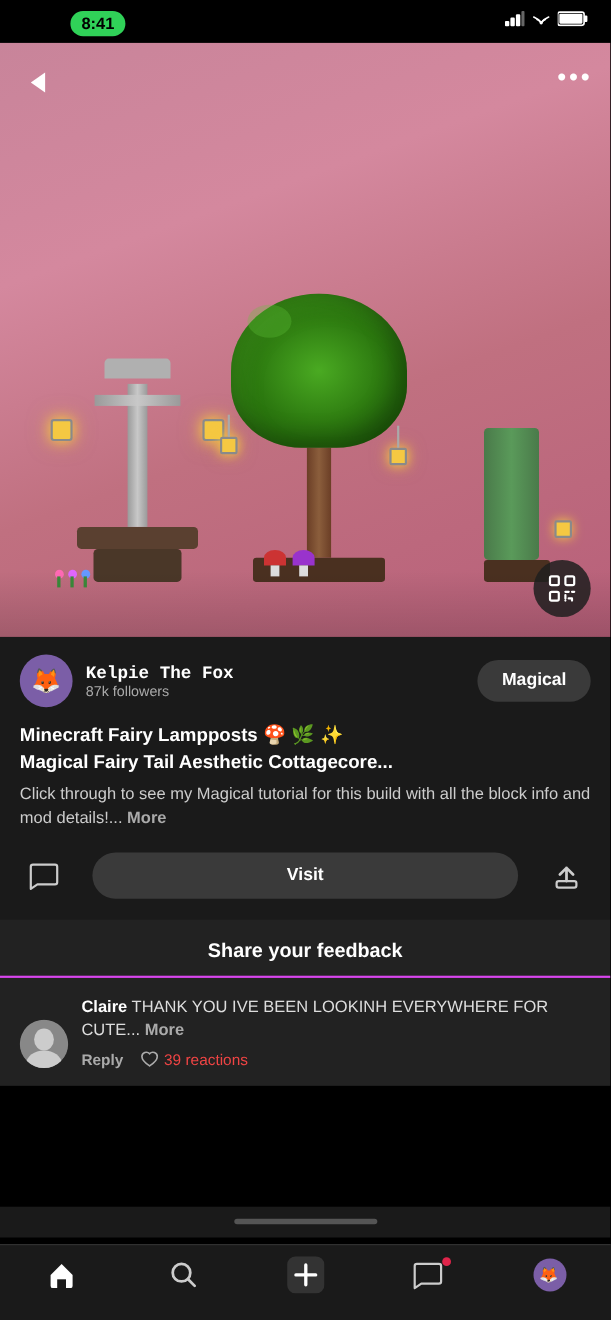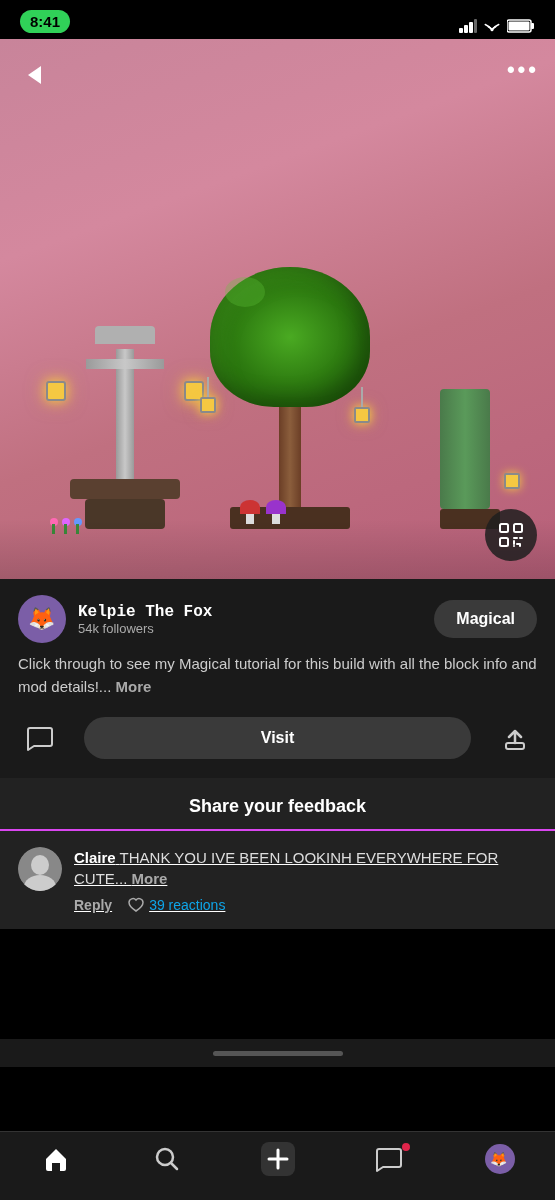--- a/index.html
+++ b/index.html
@@ -11,23 +11,24 @@
       background: #000;
       font-family: -apple-system, BlinkMacSystemFont, 'Helvetica Neue', Arial, sans-serif;
       color: #fff;
       overflow-x: hidden;
     }
 
     
     .status-bar {
       display: flex;
       justify-content: space-between;
-      align-items: flex-end;
+      align-items: flex-start;
       padding: 10px 20px 6px;
       background: #000;
+      margin-left: 44px;
     }
     .status-time {
       background: #30d158;
       color: #000;
       font-weight: 700;
       font-size: 15px;
       padding: 3px 10px;
       border-radius: 12px;
     }
     .status-icons {
@@ -464,22 +465,21 @@
       font-size: 18px;
       font-weight: 700;
       color: #fff;
       padding: 18px 18px 12px;
       border-bottom: 2px solid #d946ef;
     }
     .comment-item {
       display: flex;
       padding: 16px 18px;
       gap: 12px;
-      align-items: flex-start;
-      text-decoration: underline;
+      align-items: flex-end;
     }
     .commenter-avatar {
       width: 44px;
       height: 44px;
       border-radius: 50%;
       overflow: hidden;
       flex-shrink: 0;
       background: #555;
       display: flex;
       align-items: center;
@@ -506,21 +506,21 @@
     .reply-btn {
       color: #aaa;
       font-size: 14px;
       font-weight: 600;
       cursor: pointer;
     }
     .reactions {
       display: flex;
       align-items: center;
       gap: 5px;
-      color: #0ea5e9;
+      color: #ef4444;
       font-size: 14px;
       cursor: pointer;
     }
 
     
     .bottom-nav {
       position: fixed;
       bottom: 0;
       width: 555px;
       background: #1a1a1a;
@@ -667,25 +667,29 @@
     </svg>
   </div>
 </div>
 
 <div class="content-area">
 
   <div class="author-row">
     <div class="author-avatar">🦊</div>
     <div class="author-info">
       <div class="author-name">Kelpie The Fox</div>
-      <div class="author-followers">54k followers</div>
+      <div class="author-followers">87k followers</div>
     </div>
     <button class="follow-btn">Magical</button>
   </div>
 
+  <div class="post-title">
+    Minecraft Fairy Lampposts 🍄 🌿 ✨<br>
+    Magical Fairy Tail Aesthetic Cottagecore...
+  </div>
 
   <div class="post-description">
     <span>Click through to see my Magical tutorial for this build with all the block info and mod details!...</span>
     <span class="more-link">More</span>
   </div>
 
   <div class="action-row">
     <div class="comment-btn">
       <svg width="28" height="28" viewBox="0 0 28 28" fill="none">
         <path d="M4 4h20a2 2 0 0 1 2 2v14a2 2 0 0 1-2 2H8l-6 4V6a2 2 0 0 1 2-2z" stroke="#ccc" stroke-width="2" fill="none" stroke-linejoin="round"></path>

